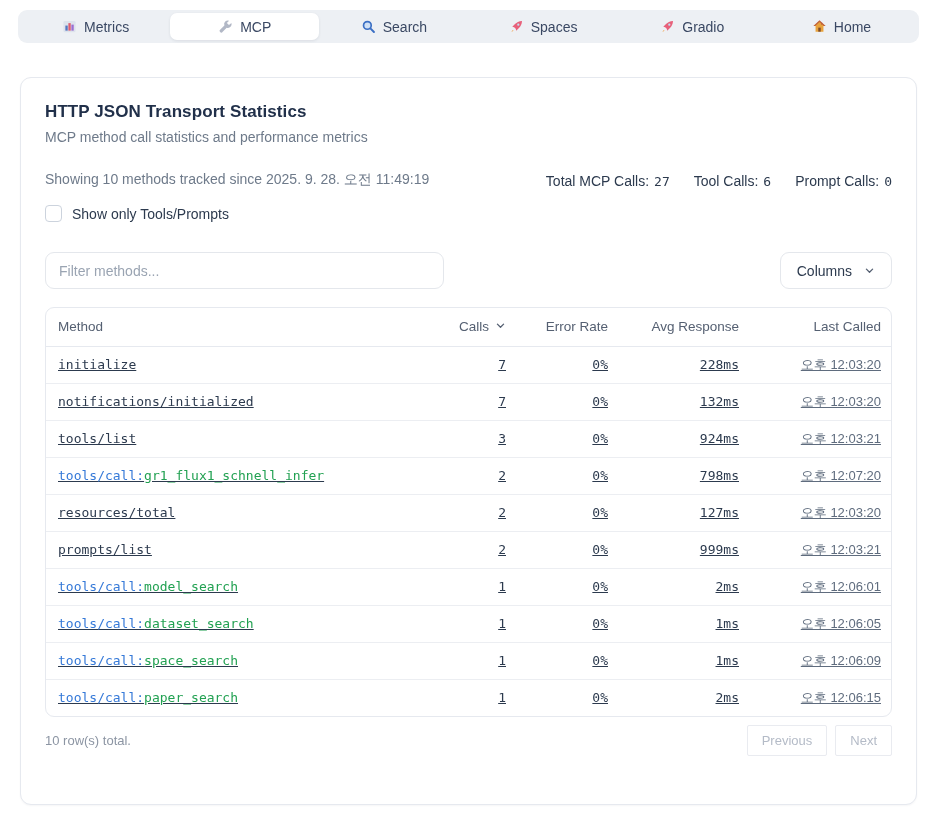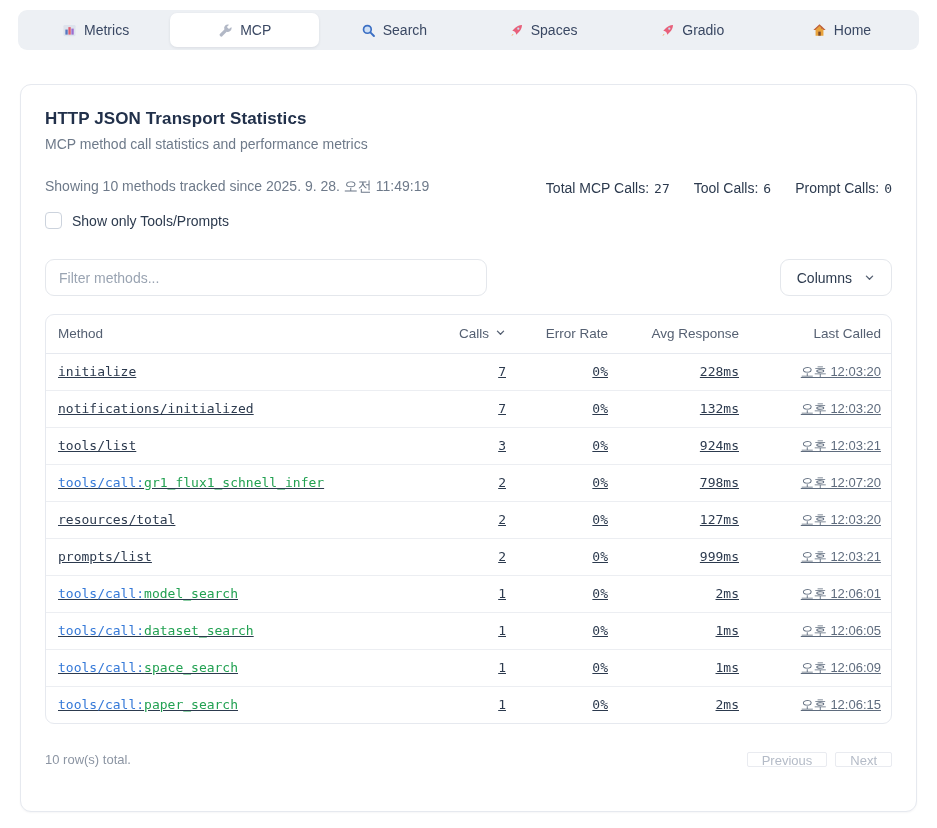--- a/index.html
+++ b/index.html
@@ -2,21 +2,21 @@
 <html><head>
 <meta charset="utf-8">
 <style>
   * { margin: 0; padding: 0; box-sizing: border-box; }
   html, body { width: 937px; height: 828px; background: #ffffff; overflow: hidden; }
   body { font-family: "Liberation Sans", "DejaVu Sans", sans-serif; color: #2e3a4e; }
 
   
   .navbar {
     margin: 10px 18px 0 18px;
-    height: 40px;
+    height: 33px;
     background: #edf0f4;
     border-radius: 9px;
     display: flex;
     align-items: stretch;
     padding: 3px;
   }
   .nav-tab {
     flex: 1 1 0;
     display: flex;
     align-items: center;
@@ -70,21 +70,21 @@
   }
   .checkbox-label { font-size: 14px; color: #2c3a4e; }
 
   .controls-row {
     margin-top: 30px;
     display: flex;
     justify-content: space-between;
     align-items: center;
   }
   .filter-input {
-    width: 442px; height: 37px;
+    width: 399px; height: 37px;
     border: 1px solid #e4e7ec;
     border-radius: 9px;
     padding: 0 13px;
     font-size: 14px;
     font-family: "Liberation Sans", sans-serif;
     color: #2c3a4e;
     outline: none;
   }
   .filter-input::placeholder { color: #9aa4b2; }
   .columns-btn {
@@ -140,29 +140,29 @@
   }
   tbody tr:last-child td { border-bottom: none; }
   td.method { text-align: left; padding-left: 12px; font-family: "DejaVu Sans Mono", monospace; color: #2c3a4e; }
   td.num { text-align: right; font-family: "DejaVu Sans Mono", monospace; color: #2c3a4e; }
   td.time { text-align: right; color: #5f6c7e; font-size: 13px; }
   .m-prefix { color: #3579d8; }
   .m-name { color: #22a152; }
 
   
   .table-footer {
-    margin-top: 28px;
+    margin-top: 8px;
     display: flex;
     justify-content: space-between;
     align-items: center;
   }
   .rows-total { font-size: 13px; color: #8c95a3; }
   .pager { display: flex; gap: 8px; }
   .pager-btn {
-    height: 15px;
+    height: 31px;
     padding: 0 14px;
     background: #fff;
     border: 1px solid #e9ebf0;
     border-radius: 2px;
     font-size: 13px;
     font-family: "Liberation Sans", sans-serif;
     color: #b4bbc7;
     cursor: default;
   }
 </style>

